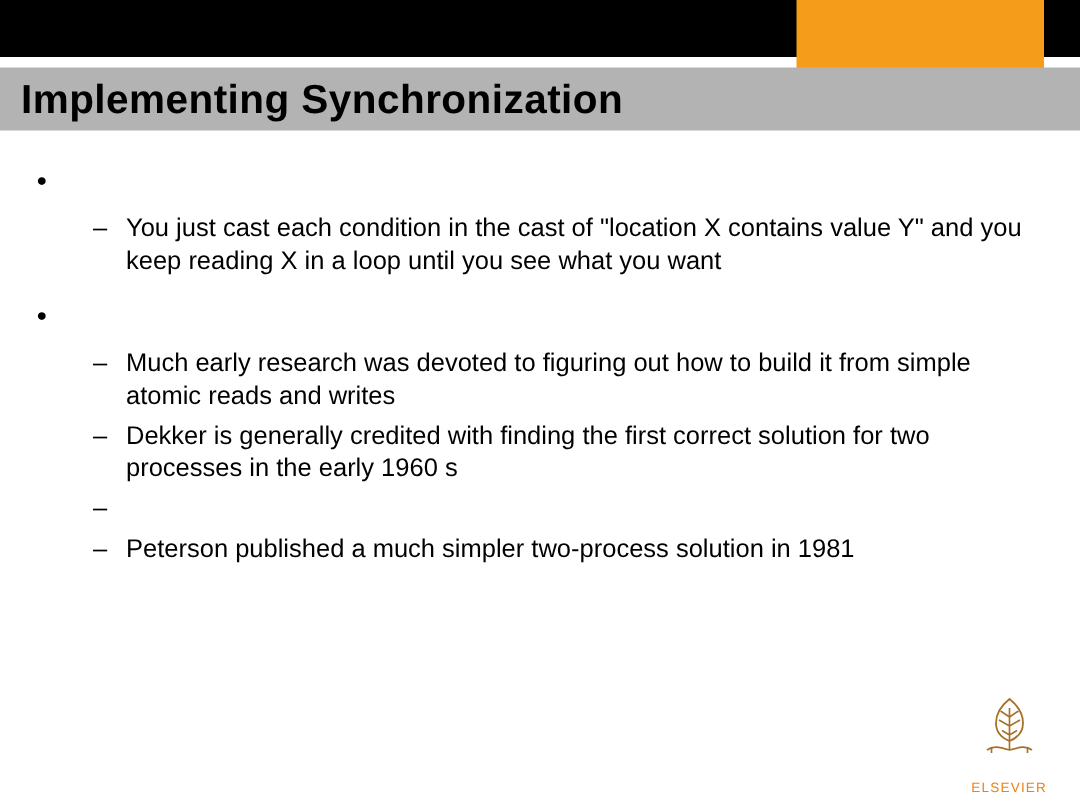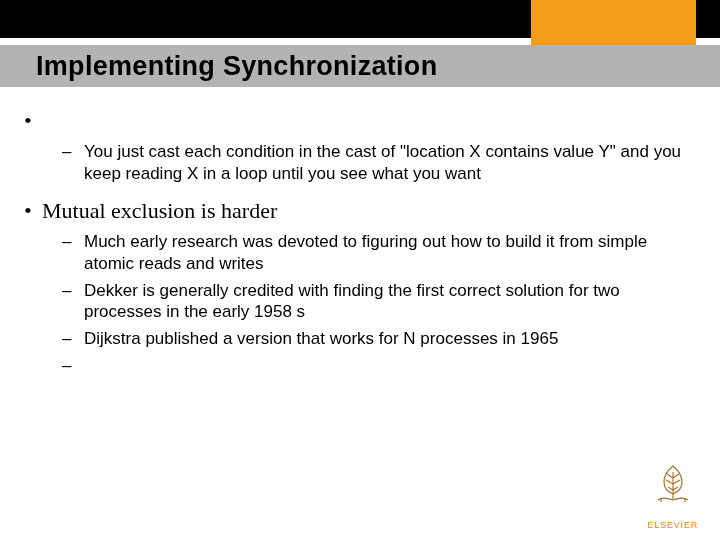--- a/index.html
+++ b/index.html
@@ -28,21 +28,21 @@
   }
   .title-bar {
     position: absolute;
     top: 45px;
     left: 0;
     width: 720px;
     height: 42px;
     background: #b3b3b3;
     display: flex;
     align-items: center;
-    padding-left: 36px;
+    padding-left: 14px;
   }
   .title-text {
     font-family: Arial, "Arial Black", sans-serif;
     font-weight: bold;
     font-stretch: condensed;
     font-size: 27px;
     letter-spacing: 0.3px;
     color: #000000;
   }
   .content {
@@ -131,37 +131,36 @@
       <ul class="level2">
         <li>
           <span class="dash">–</span>
           <span>You just cast each condition in the cast of "location X contains value Y" and you keep reading X in a loop until you see what you want</span>
         </li>
       </ul>
     </li>
     <li>
       <div class="bullet-row">
         <span class="bullet-dot">•</span>
-        <span>Mutual exclusion is harder</span>
       </div>
       <ul class="level2">
         <li>
           <span class="dash">–</span>
           <span>Much early research was devoted to figuring out how to build it from simple atomic reads and writes</span>
         </li>
         <li>
           <span class="dash">–</span>
-          <span>Dekker is generally credited with finding the first correct solution for two processes in the early 1958 s</span>
+          <span>Dekker is generally credited with finding the first correct solution for two processes in the early 1960 s</span>
         </li>
         <li>
           <span class="dash">–</span>
-          <span>Dijkstra published a version that works for N processes in 1965</span>
         </li>
         <li>
           <span class="dash">–</span>
+          <span>Peterson published a much simpler two-process solution in 1981</span>
         </li>
       </ul>
     </li>
   </ul>
 </div>
 
 <div class="logo">
   <svg width="42" height="42" viewBox="0 0 42 42">
     <rect x="0" y="0" width="42" height="42" fill="none"></rect>
     <path d="M21 4 C16 8 12 14 12 20 C12 26 16 30 21 32 C26 30 30 26 30 20 C30 14 26 8 21 4 Z" fill="none" stroke="#a87028" stroke-width="1.2"></path>

